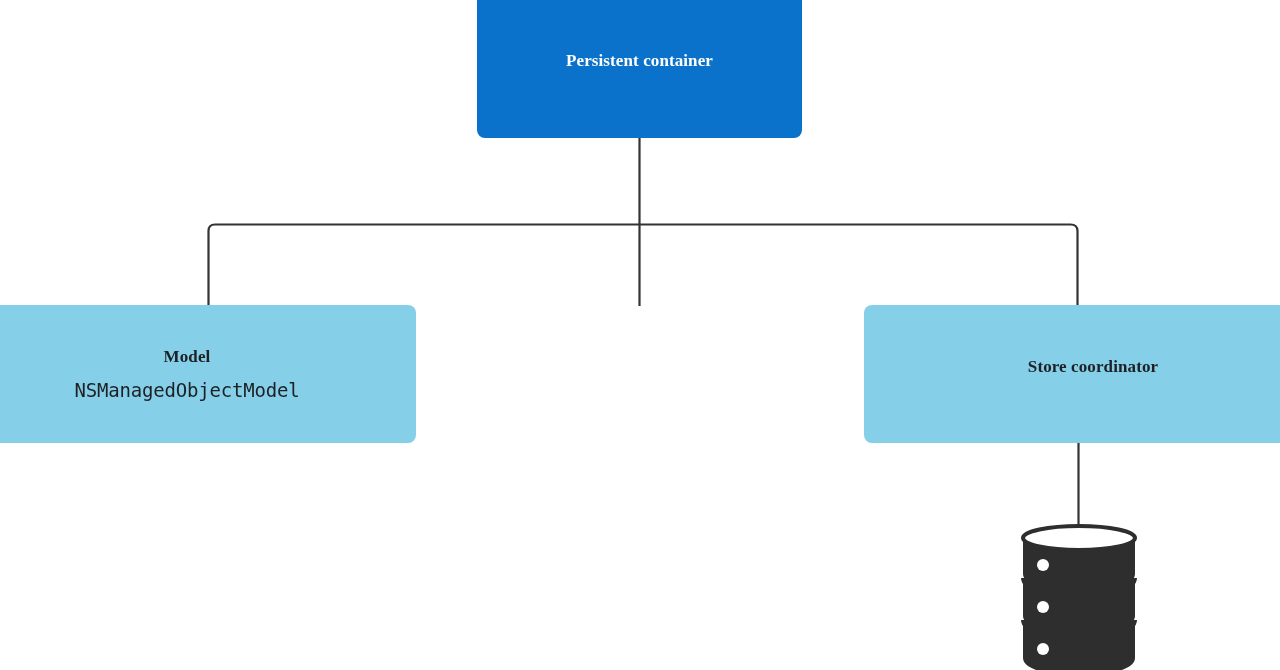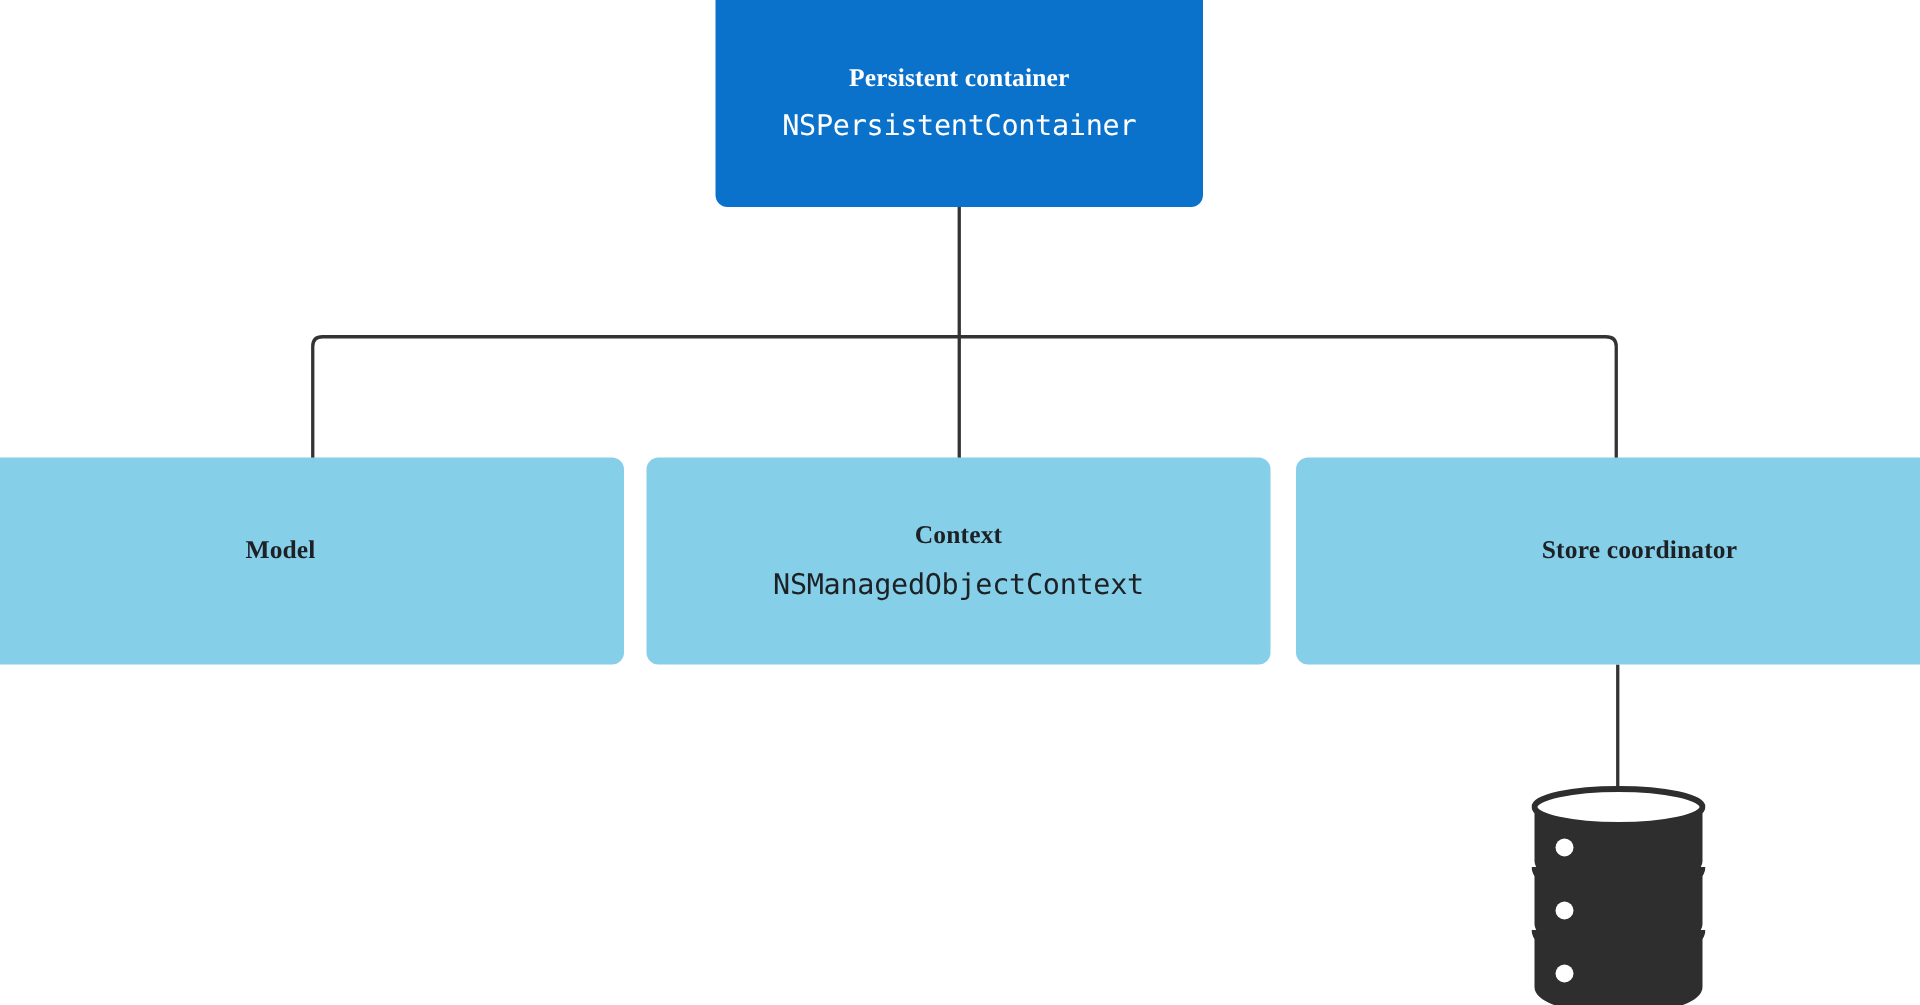--- a/index.html
+++ b/index.html
@@ -97,31 +97,27 @@
     <line x1="639.5" y1="138" x2="639.5" y2="306" stroke="#333333" stroke-width="2.2"></line>
 
     <path d="M 208.5 306 L 208.5 231 Q 208.5 224.5 215 224.5
              L 1070.5 224.5 Q 1077.5 224.5 1077.5 231 L 1077.5 306" fill="none" stroke="#333333" stroke-width="2.2" stroke-linecap="butt"></path>
 
     <line x1="1078.5" y1="443" x2="1078.5" y2="534" stroke="#333333" stroke-width="2.2"></line>
   </svg>
 
   <div class="node node--root">
     <div class="title">Persistent container</div>
-    <div class="cls">NSPersistentContainer</div>
   </div>
 
   <div class="node node--child node--model">
     <div class="title">Model</div>
+    <div class="cls">NSManagedObjectModel</div>
   </div>
 
-  <div class="node node--child node--context">
-    <div class="title">Context</div>
-    <div class="cls">NSManagedObjectContext</div>
-  </div>
 
   <div class="node node--child node--store">
     <div class="title">Store coordinator</div>
   </div>
 
   <svg id="database" viewBox="0 0 116 152" width="116" height="152" xmlns="http://www.w3.org/2000/svg">
     <g>
 
       <path d="M 2 96 L 2 134 C 2 145 27 152 58 152 C 89 152 114 145 114 134 L 114 96 Z" fill="#2e2e2e"></path>
       <path d="M 2 96 C 2 107 27 114 58 114 C 89 114 114 107 114 96" fill="none" stroke="#2e2e2e" stroke-width="4"></path>

